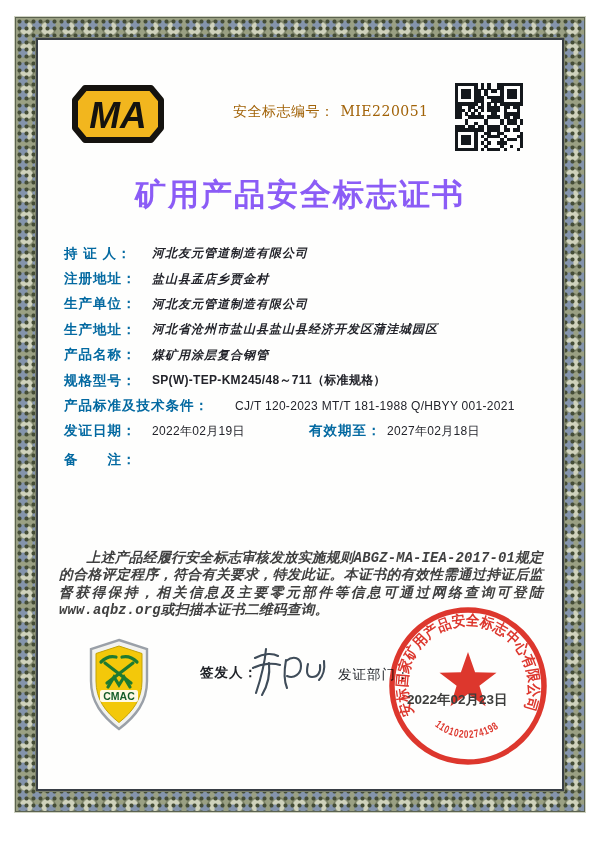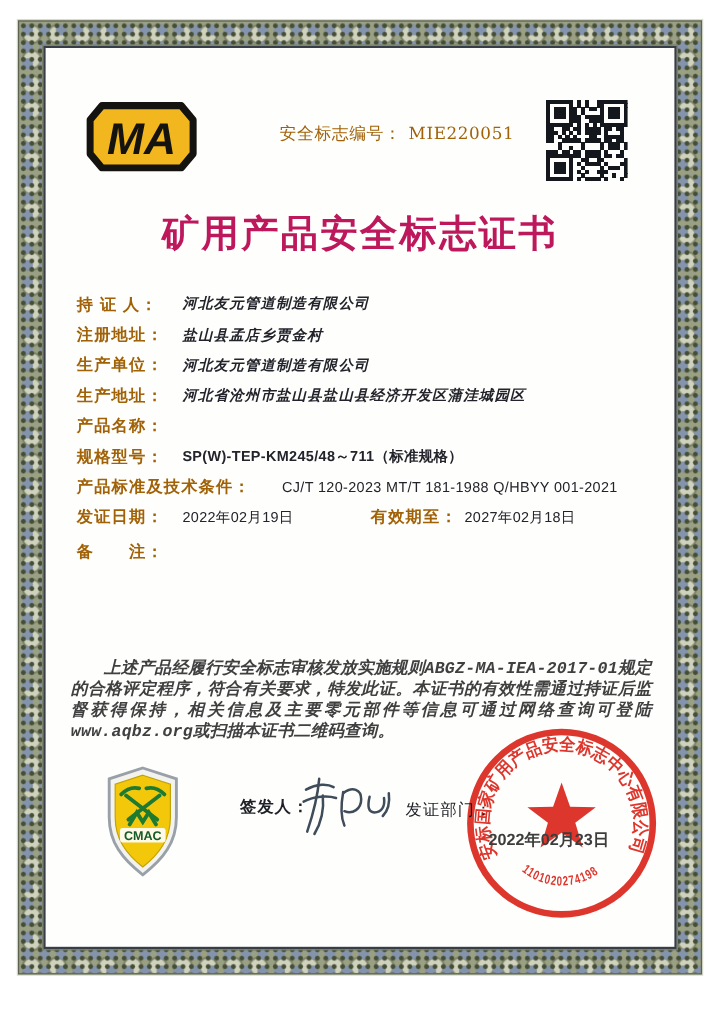--- a/index.html
+++ b/index.html
@@ -29,26 +29,26 @@
 
   .abs{position:absolute;}
 
   
   .mark-no{left:233px;top:103px;font-family:"DejaVu Serif","Liberation Serif",serif;
     font-size:14px;color:#a16207;letter-spacing:.5px;}
   .mark-no .v{margin-left:6px;}
 
   .title{left:0;top:174px;width:600px;text-align:center;
     font-family:"DejaVu Serif","Liberation Serif",serif;font-weight:900;
-    font-size:31px;color:#be185d;letter-spacing:2px;}
+    font-size:31px;color:#8b5cf6;letter-spacing:2px;}
 
   
   .fields{left:64px;top:241px;width:482px;}
   .row{display:flex;align-items:center;height:25.4px;white-space:nowrap;}
-  .lbl{font-weight:bold;font-size:13.5px;color:#a16207;letter-spacing:1px;
+  .lbl{font-weight:bold;font-size:13.5px;color:#0369a1;letter-spacing:1px;
     min-width:88px;flex:none;}
   .lbl.auto{min-width:0;}
   .lbl.valid{min-width:78px;margin-left:12px;}
   .val{font-size:12px;color:#23242b;}
   .kai{font-family:"DejaVu Serif","Liberation Serif",serif;font-style:italic;font-weight:bold;letter-spacing:1px;}
   .num{font-family:"Liberation Sans",sans-serif;font-weight:bold;letter-spacing:.3px;}
   .plain{font-family:"Liberation Sans",sans-serif;font-weight:normal;letter-spacing:.3px;}
   .std{margin-left:26px;}
   .dateval{width:145px;flex:none;}
   .row.remark{margin-top:3px;}
@@ -360,20 +360,21 @@
     <div class="row">
       <span class="lbl">生产单位：</span>
       <span class="val kai">河北友元管道制造有限公司</span>
     </div>
     <div class="row">
       <span class="lbl">生产地址：</span>
       <span class="val kai">河北省沧州市盐山县盐山县经济开发区蒲洼城园区</span>
     </div>
     <div class="row">
       <span class="lbl">产品名称：</span>
+      <span class="val kai">煤矿用涂层复合钢管</span>
     </div>
     <div class="row">
       <span class="lbl">规格型号：</span>
       <span class="val num">SP(W)-TEP-KM245/48～711（标准规格）</span>
     </div>
     <div class="row">
       <span class="lbl auto">产品标准及技术条件：</span>
       <span class="val plain std">CJ/T 120-2023 MT/T 181-1988 Q/HBYY 001-2021</span>
     </div>
     <div class="row">

